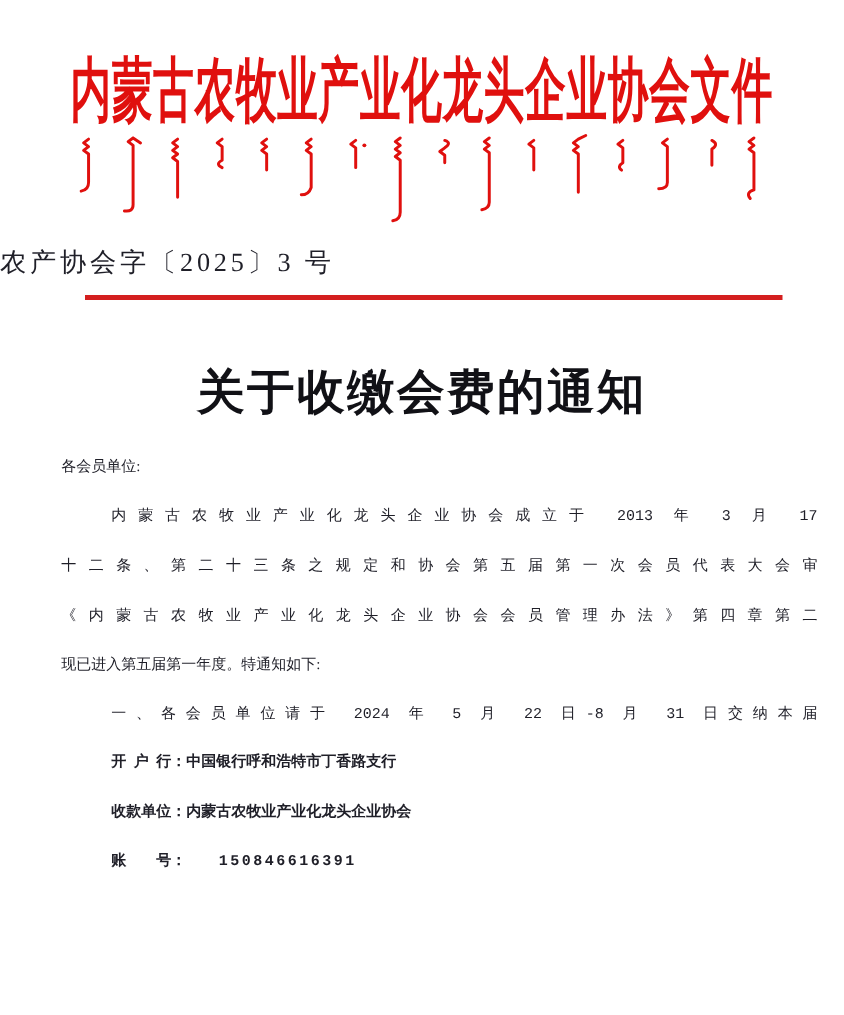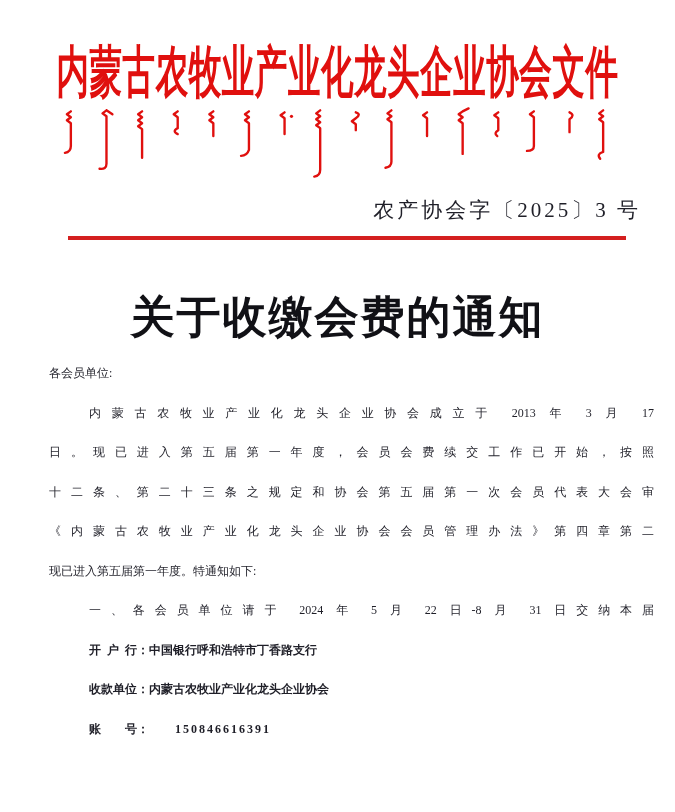--- a/index.html
+++ b/index.html
@@ -44,21 +44,21 @@
     height: 76px;
   }
   .mongolian svg { display: block; width: 100%; height: 100%; }
 
   
   .doc-number {
     position: absolute;
     top: 196px;
     left: 0;
     width: 641px;
-    text-align: right;
+    text-align: left;
     font-size: 21px;
     letter-spacing: 3px;
     color: var(--text-color, #1f1f28);
   }
 
   
   .red-rule {
     position: absolute;
     top: 236px;
     left: 68px;
@@ -67,40 +67,40 @@
     background: var(--rule-red, #d41f1f);
   }
 
   
   .notice-title {
     position: absolute;
     top: 288px;
     left: 0;
     width: 675px;
     text-align: center;
-    font-size: 44px;
+    font-size: 38px;
     font-weight: 700;
     letter-spacing: 2px;
     color: #111116;
   }
 
   
   .body {
     position: absolute;
     top: 354px;
     left: 49px;
     width: 605px;
     font-size: 12px;
     color: var(--text-color, #1f1f28);
   }
   .line {
     line-height: 39.5px;
     white-space: pre-wrap;
   }
-  .line.indent { padding-left: 40px; }
+  .line.indent { padding-left: 40px; font-family: Liberation Mono, monospace; }
   .line.just {
     text-align: justify;
     text-align-last: justify;
     text-justify: inter-character;
   }
   .line.bold { font-weight: 700; }
   .blabel {
     display: inline-block;
     width: 4em;
     text-align: justify;
@@ -141,21 +141,20 @@
 
   <div class="doc-number">农产协会字〔2025〕3 号</div>
 
   <div class="red-rule"></div>
 
   <h1 class="notice-title">关于收缴会费的通知</h1>
 
   <div class="body" id="body-lines">
       <div class="line">各会员单位:</div>
       <div class="line indent just">内蒙古农牧业产业化龙头企业协会成立于 2013 年 3 月 17</div>
-      <div class="line just">日。现已进入第五届第一年度，会员会费续交工作已开始，按照</div>
       <div class="line just">十二条、第二十三条之规定和协会第五届第一次会员代表大会审</div>
       <div class="line just">《内蒙古农牧业产业化龙头企业协会会员管理办法》第四章第二</div>
       <div class="line">现已进入第五届第一年度。特通知如下:</div>
       <div class="line indent just">一、各会员单位请于 2024 年 5 月 22 日-8 月 31 日交纳本届</div>
       <div class="line bold indent"><span class="blabel">开户行</span><span>：</span><span class="bval">中国银行呼和浩特市丁香路支行</span></div>
       <div class="line bold indent"><span class="blabel">收款单位</span><span>：</span><span class="bval">内蒙古农牧业产业化龙头企业协会</span></div>
       <div class="line bold indent"><span class="blabel">账号</span><span>：</span><span class="bval num">150846616391</span></div>
     </div>
 
 </div>

